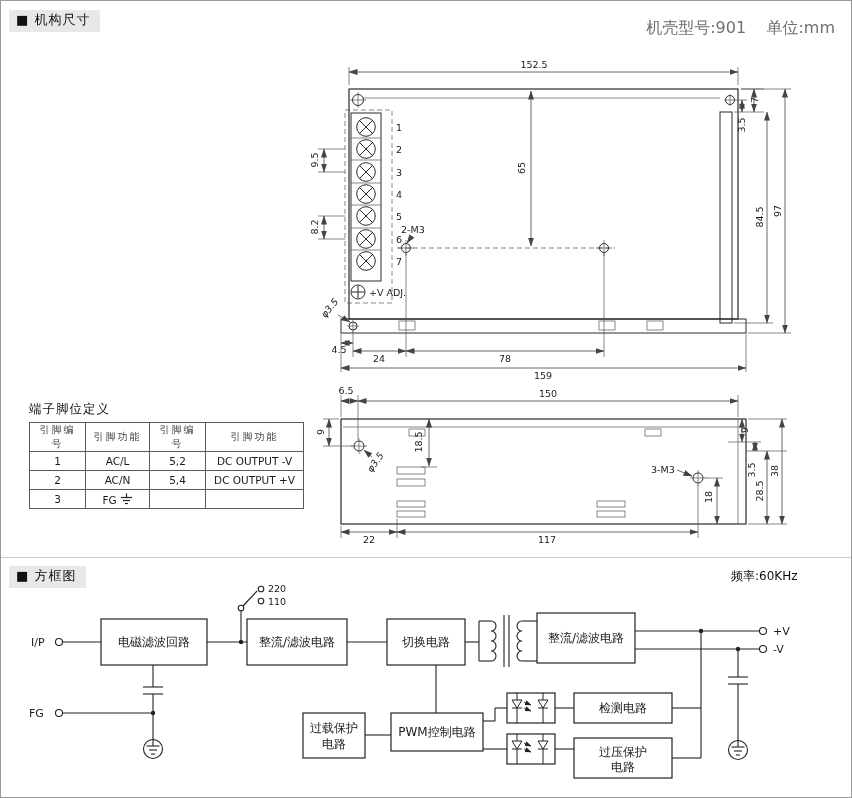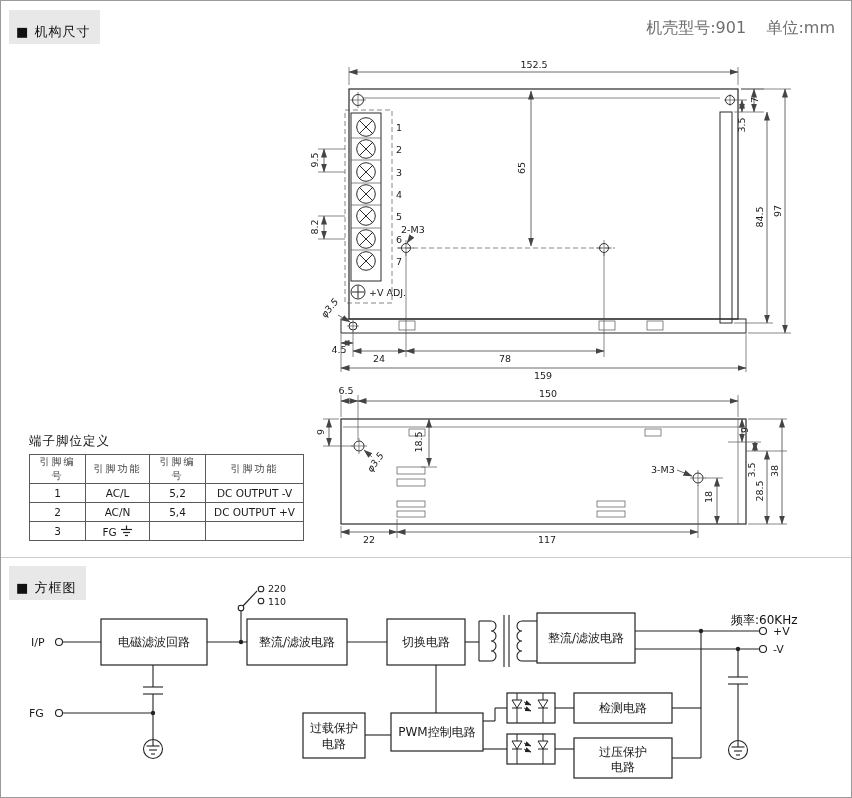--- a/index.html
+++ b/index.html
@@ -1,26 +1,26 @@
 <!DOCTYPE html>
 <html><head>
 <meta charset="utf-8">
 <style>
   * { margin:0; padding:0; box-sizing:border-box; }
   html,body { background:#fff; }
   body { width:852px; height:798px; font-family:"DejaVu Sans", sans-serif; }
   .page { position:relative; width:852px; height:798px; background:#fff; border:1px solid #9a9a9a; overflow:hidden; }
   .page > svg { position:absolute; left:0; top:0; }
 
-  .sec-title { position:absolute; background:#e8e8e8; color:#111; font-size:13px; padding:13px 10px 3px 7px; letter-spacing:1px; z-index:2; }
+  .sec-title { position:absolute; background:#e8e8e8; color:#111; font-size:13px; padding:1px 10px 3px 7px; letter-spacing:1px; z-index:2; }
   .note { position:absolute; right:16px; top:17px; color:#6f6f6f; font-size:16px; white-space:pre; z-index:2; }
-  .freq { position:absolute; left:730px; top:567px; color:#111; font-size:12px; z-index:2;margin-top:44px; }
+  .freq { position:absolute; left:730px; top:567px; color:#111; font-size:12px; z-index:2; }
   .divider { position:absolute; left:0; top:556px; width:852px; border-top:1px solid #cccccc; }
 
-  .pt-wrap { position:absolute; left:28px; top:400px; z-index:2;margin-top:32px; }
+  .pt-wrap { position:absolute; left:28px; top:400px; z-index:2; }
   .pt-title { font-size:12.5px; color:#111; letter-spacing:1px; margin-bottom:4px; }
   table.pt { border-collapse:collapse; background:#fff; }
   .pt th, .pt td { border:1px solid #5a5a5a; text-align:center; height:19px; padding:0 4px; }
   .pt th { font-weight:normal; font-size:10px; letter-spacing:2px; color:#444; }
   .pt td { font-size:10.5px; color:#1a1a1a; }
   .earth { vertical-align:-1px; margin-left:3px; }
   .earth line { stroke:#222; stroke-width:1.2; }
 
   
   .ln   { stroke:#2a2a2a; stroke-width:1.2; fill:none; }

